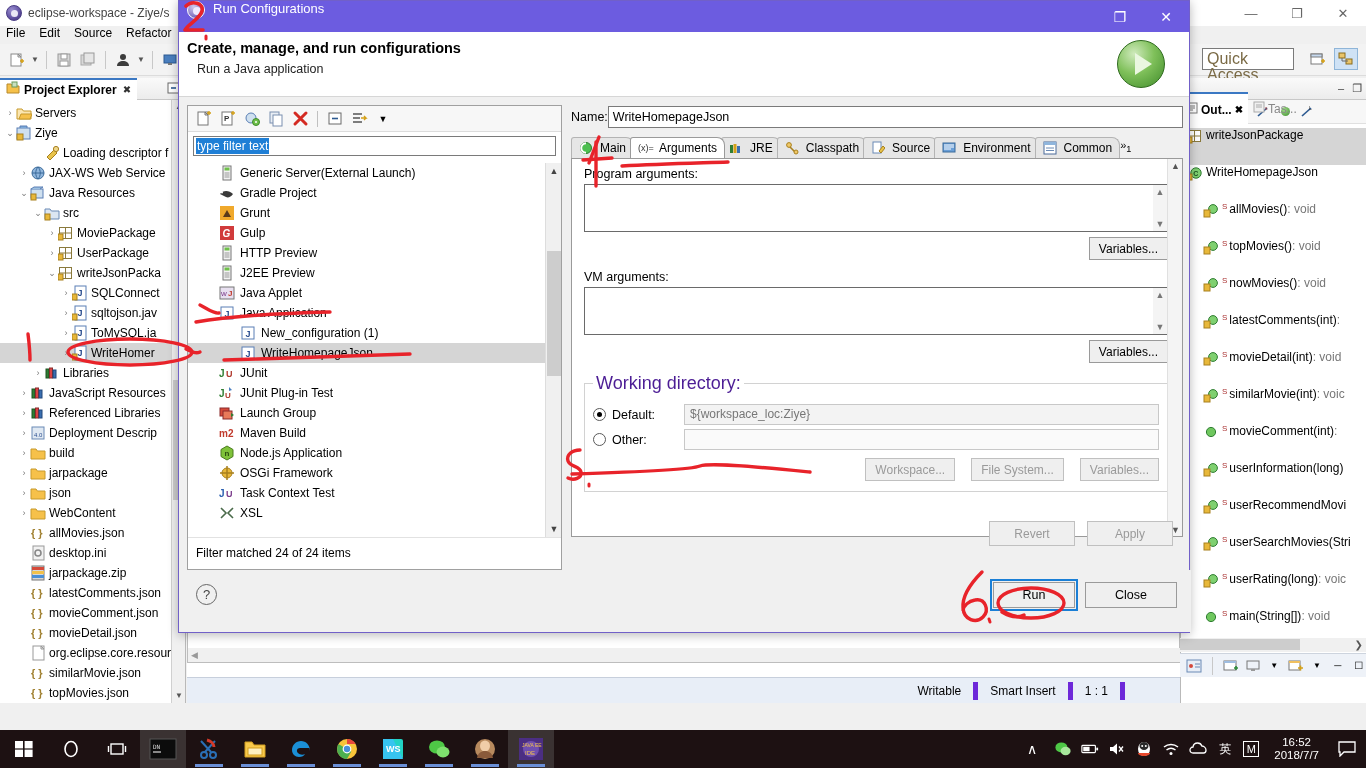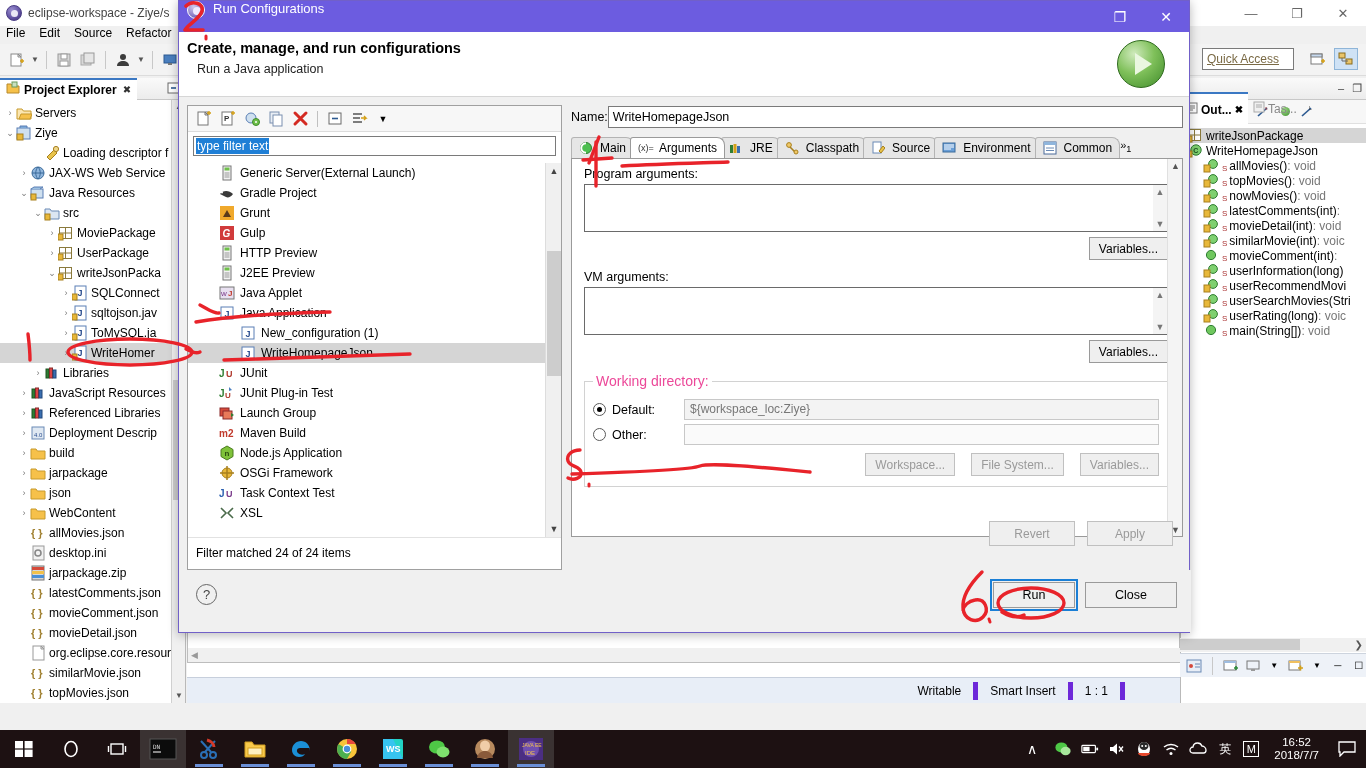--- a/index.html
+++ b/index.html
@@ -59,23 +59,22 @@
   .tb-btn {
     width: 22px; height: 22px; display: flex; align-items: center; justify-content: center;
   }
   .tb-sep { width: 1px; height: 18px; background: #c8c8c8; margin: 0 4px; }
   .tb-caret { font-size: 8px; color: #555; width: 10px; text-align: center; }
 
   .quick-access {
     position: absolute; right: 72px; top: 48px;
     width: 92px; height: 22px;
     border: 1px solid #7a7a7a; background: #fff;
-    font-size: 12px; color: #7a6a45; padding: 2px 4px;
+    font-size: 16px; color: #7a6a45; padding: 2px 4px;
     line-height: 16px;
-    text-decoration: underline;
   }
   .qa-icons { position: absolute; right: 8px; top: 48px; display: flex; gap: 4px; align-items: center; }
   .qa-icon { width: 24px; height: 22px; display: flex; align-items: center; justify-content: center; }
   .qa-icon.sel { background: #cfe2f5; border: 1px solid #8fb5d8; }
 
   
   #project-explorer {
     position: absolute; left: 0; top: 78px; width: 186px; height: 625px;
     background: #ffffff; border-right: 1px solid #b9b9b9;
   }
@@ -139,21 +138,21 @@
   .rp-tabs { height:22px; display:flex; align-items:center; background:linear-gradient(#fafafa,#ececec);
              border-bottom:1px solid #c8c8c8; position:relative; }
   .rp-tab { display:flex; align-items:center; gap:3px; padding:16px 5px; height:22px; font-size:12px;margin-top:40px; }
   .rp-tab.active { background:#fff; font-weight:bold; border-top:2px solid #3b78c3; }
   .rp-tab.inactive { color:#888; }
   .rp-tabs .mini { position:absolute; right:4px; display:flex; gap:8px; color:#444; font-size:11px; }
   .rp-toolbar { height:24px; display:flex; align-items:center; gap:6px; padding-left:8px;
                 background:#f7f7f7; border-bottom:1px solid #e0e0e0; }
   .rp-tool { width:16px; height:16px; display:flex; align-items:center; justify-content:center; font-size:11px; }
 
-  .outline-row { display:flex; align-items:flex-end; height:15px; font-size:12px; white-space:nowrap; overflow:hidden; }
+  .outline-row { display:flex; align-items:flex-start; height:37px; font-size:12px; white-space:nowrap; overflow:hidden; }
   .outline-row.sel { background:#d5d5d5; }
   .ol-sup { color:#a33; font-size:8px; vertical-align:super; margin-right:2px; }
   .ol-name { color:#000; }
   .ol-type { color:#777; }
   .dot-green { width:9px; height:9px; border-radius:50%;
                background: radial-gradient(circle at 35% 30%, #9fdc86, #3e8f2e); display:inline-block; }
 
   .bottom-right-tb {
     position:absolute; right:0; bottom:26px; width:186px; height:24px;
     background:#eef2f8; border-top:1px solid #cdd4de;
@@ -266,21 +265,21 @@
   .btn {
     height:23px; min-width:72px; padding:0 9px; background:#efefef; border:1px solid #9a9a9a;
     font-size:12px; color:#000; display:inline-flex; align-items:center; justify-content:center;
   }
   .btn.disabled { color:#9a9a9a; background:#efefef; border-color:#c0c0c0; }
   .btn-row { display:flex; justify-content:flex-end; margin-top:5px; }
 
   .fieldset {
     border:1px solid #d2d2d2; margin:10px 14px 0 12px; padding:6px 8px 10px 8px; position:relative;
   }
-  .fieldset > legend { font-size:14px; padding:0 3px; color:#ec4899; }
+  .fieldset > legend { font-size:18px; padding:0 3px; color:#4c1d95; }
   .radio-row { display:flex; align-items:center; gap:6px; margin-top:4px; }
   .radio {
     width:13px; height:13px; border:1px solid #5a5a5a; border-radius:50%; background:#fff;
     position:relative; flex:none;
   }
   .radio.checked::after {
     content:""; position:absolute; left:3px; top:3px; width:5px; height:5px; border-radius:50%; background:#000;
   }
   .radio-label { font-size:12.5px; width:66px; }
   .wd-input { flex:1; height:21px; border:1px solid #c8c8c8; background:#f3f3f3; font-size:12px;

